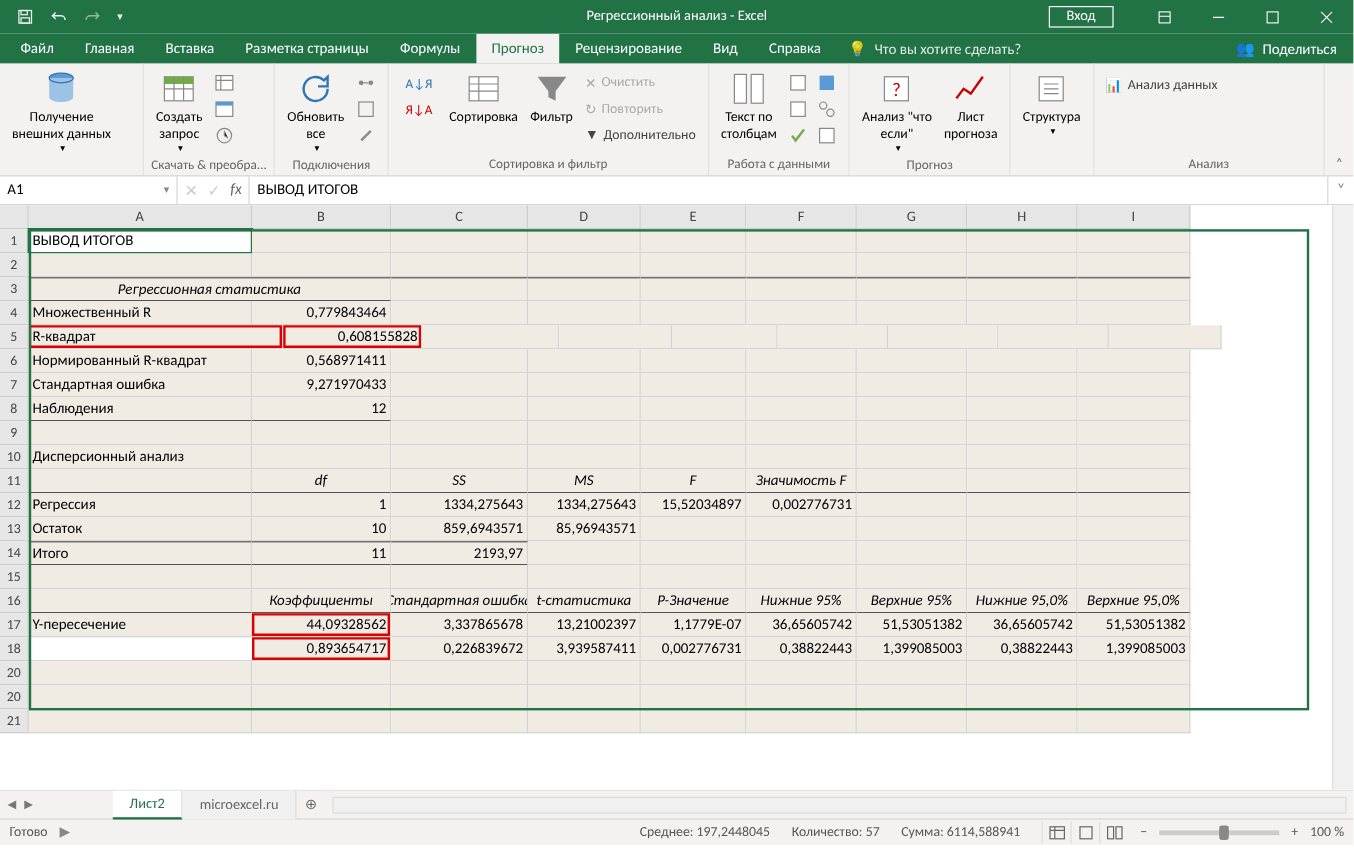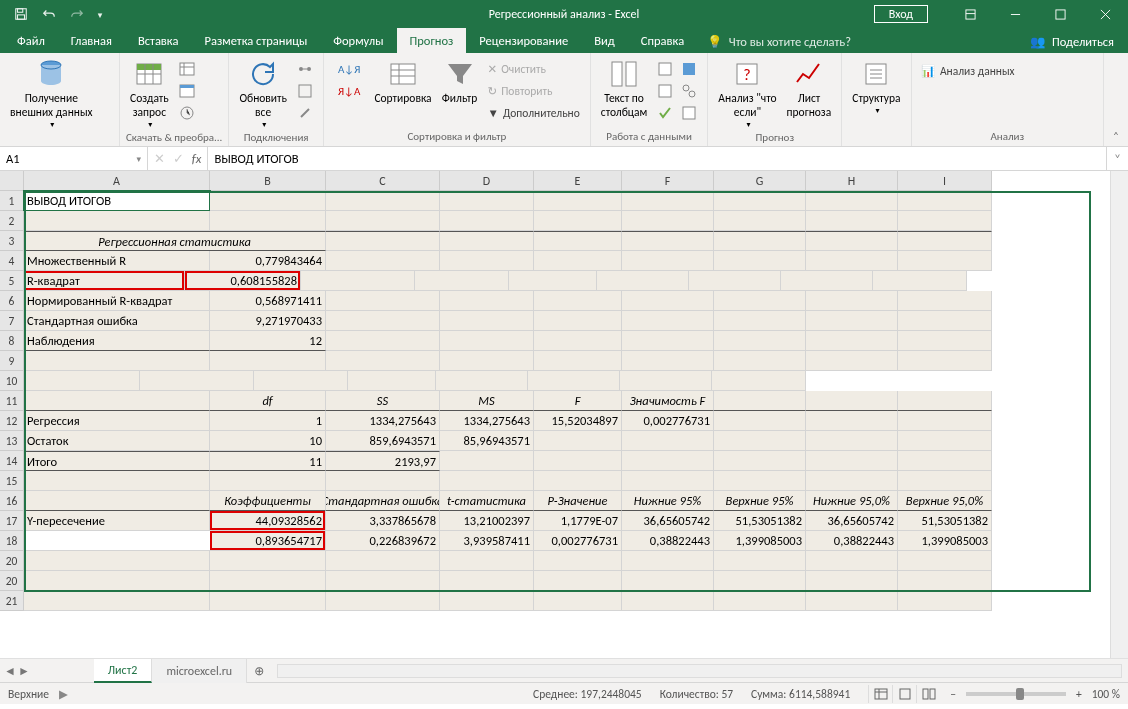--- a/index.html
+++ b/index.html
@@ -461,21 +461,21 @@
           <div class="cell" style="width: 114px;"></div>
           <div class="cell" style="width: 94px;"></div>
           <div class="cell" style="width: 88px;"></div>
           <div class="cell" style="width: 92px;"></div>
           <div class="cell" style="width: 92px;"></div>
           <div class="cell" style="width: 92px;"></div>
           <div class="cell" style="width: 94px;"></div>
         </div>
         <div class="row">
           <div class="rh">5</div>
-          <div class="cell hl-red" style="width: 161px;">R-квадрат</div>
+          <div class="cell hl-red" style="width: 212px;">R-квадрат</div>
           <div class="cell r hl-red" style="width: 116px;">0,608155828</div>
           <div class="cell" style="width: 114px;"></div>
           <div class="cell" style="width: 94px;"></div>
           <div class="cell" style="width: 88px;"></div>
           <div class="cell" style="width: 92px;"></div>
           <div class="cell" style="width: 92px;"></div>
           <div class="cell" style="width: 92px;"></div>
           <div class="cell" style="width: 94px;"></div>
         </div>
         <div class="row">
@@ -521,20 +521,21 @@
           <div class="cell" style="width: 114px;"></div>
           <div class="cell" style="width: 94px;"></div>
           <div class="cell" style="width: 88px;"></div>
           <div class="cell" style="width: 92px;"></div>
           <div class="cell" style="width: 92px;"></div>
           <div class="cell" style="width: 92px;"></div>
           <div class="cell" style="width: 94px;"></div>
         </div>
         <div class="row">
           <div class="rh">10</div>
+          <div class="cell" style="width: 186px;">Дисперсионный анализ</div>
           <div class="cell" style="width: 116px;"></div>
           <div class="cell" style="width: 114px;"></div>
           <div class="cell" style="width: 94px;"></div>
           <div class="cell" style="width: 88px;"></div>
           <div class="cell" style="width: 92px;"></div>
           <div class="cell" style="width: 92px;"></div>
           <div class="cell" style="width: 92px;"></div>
           <div class="cell" style="width: 94px;"></div>
         </div>
         <div class="row">
@@ -681,21 +682,21 @@
     <span>►</span>
   </div>
   <div style="width:60px"></div>
   <div class="stab active">Лист2</div>
   <div class="stab inactive">microexcel.ru</div>
   <div class="addsheet">⊕</div>
   <div class="hscroll"></div>
 </div>
 
 <div class="status">
-  <span>Верхние</span>
+  <span>Готово</span>
   <span style="margin-left:10px;color:#888">▶</span>
   <span class="sp"></span>
   <span class="agg">Среднее: 197,2448045</span>
   <span class="agg">Количество: 57</span>
   <span class="agg">Сумма: 6114,588941</span>
   <div class="view-btns">
     <div class="view-btn">
         <svg width="14" height="12" viewBox="0 0 14 12">
           <rect x="1" y="1" width="12" height="10" fill="none" stroke="#666"></rect>
           <path d="M1 4h12M5 1v10" stroke="#666"></path>

